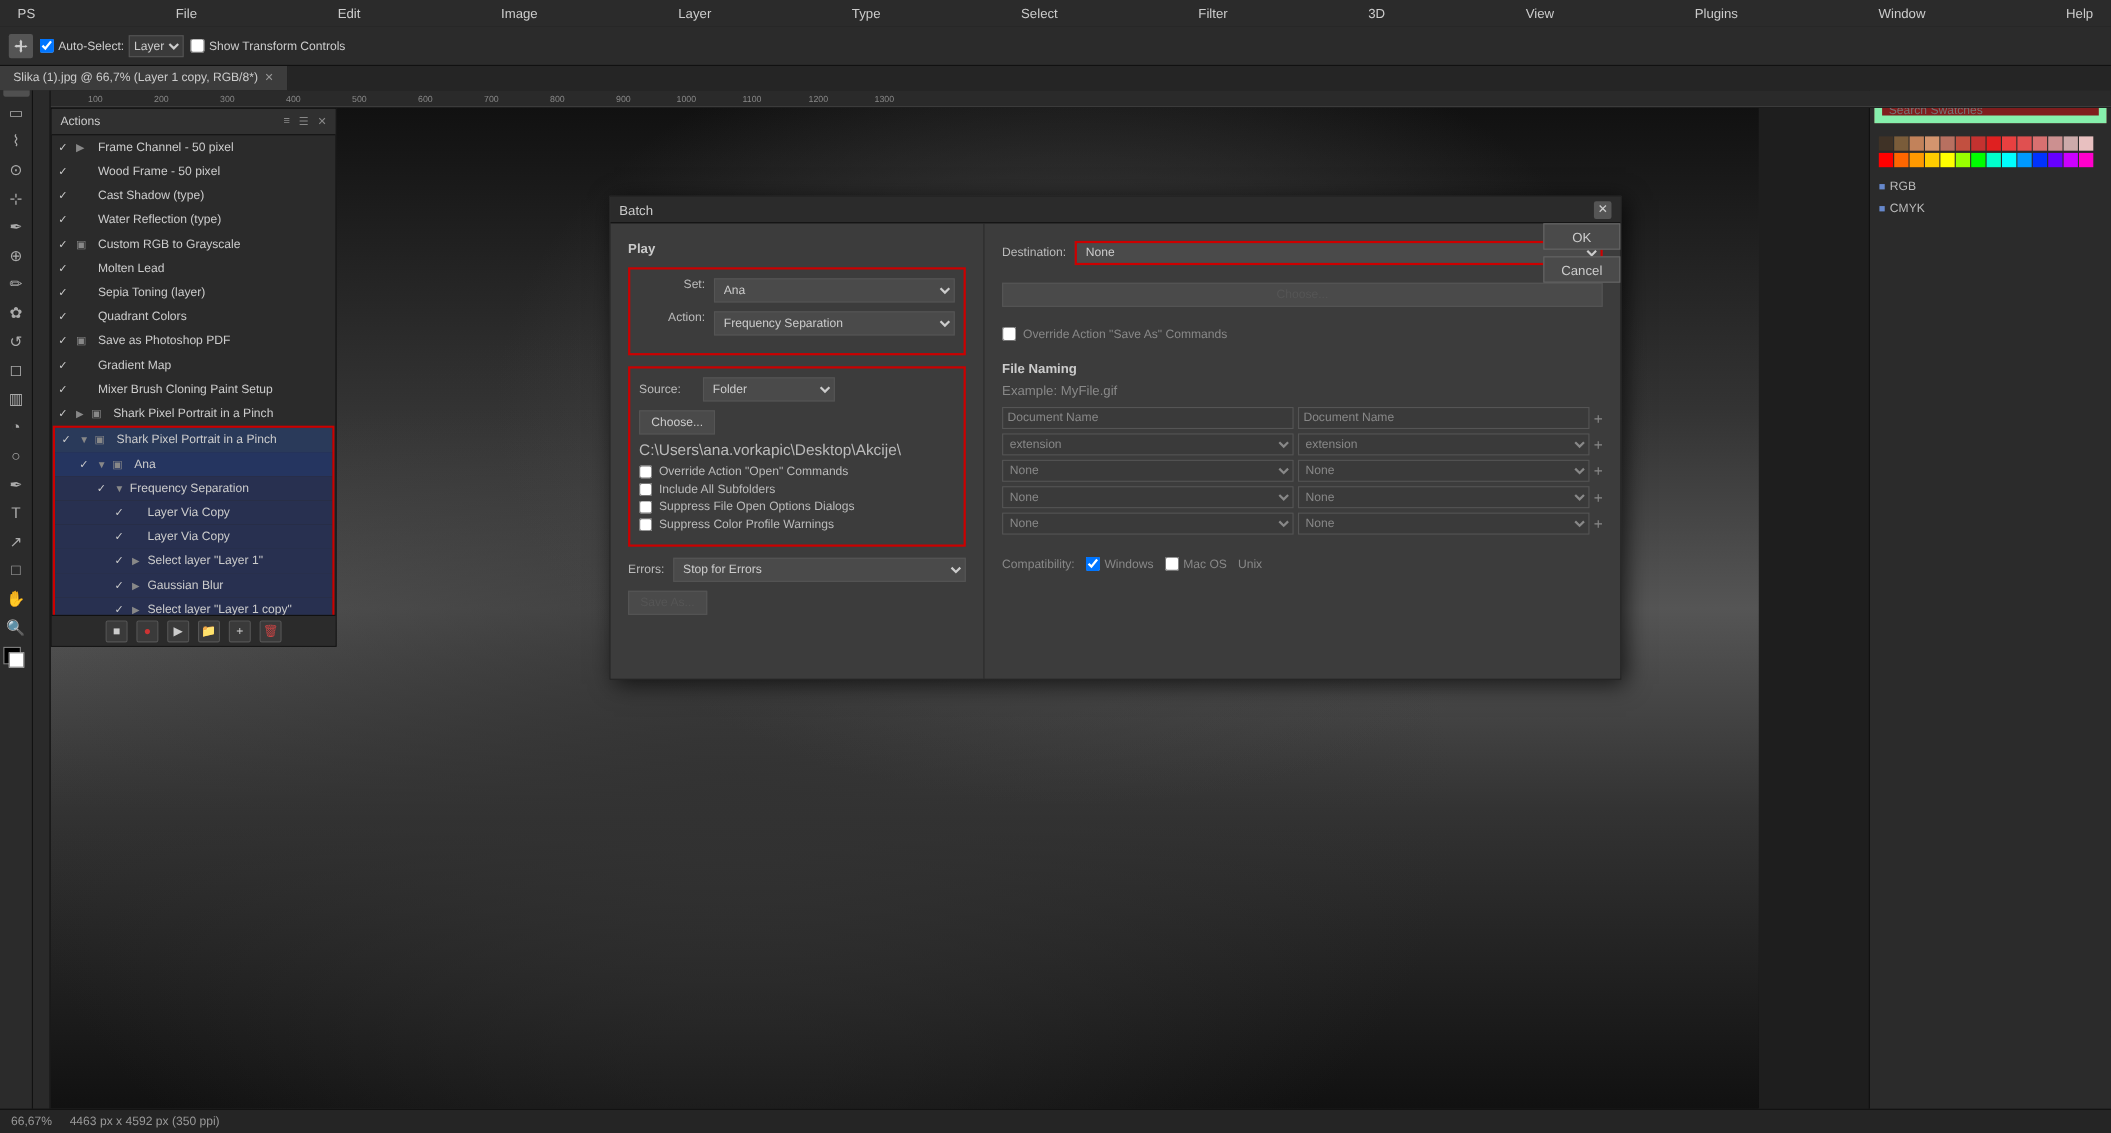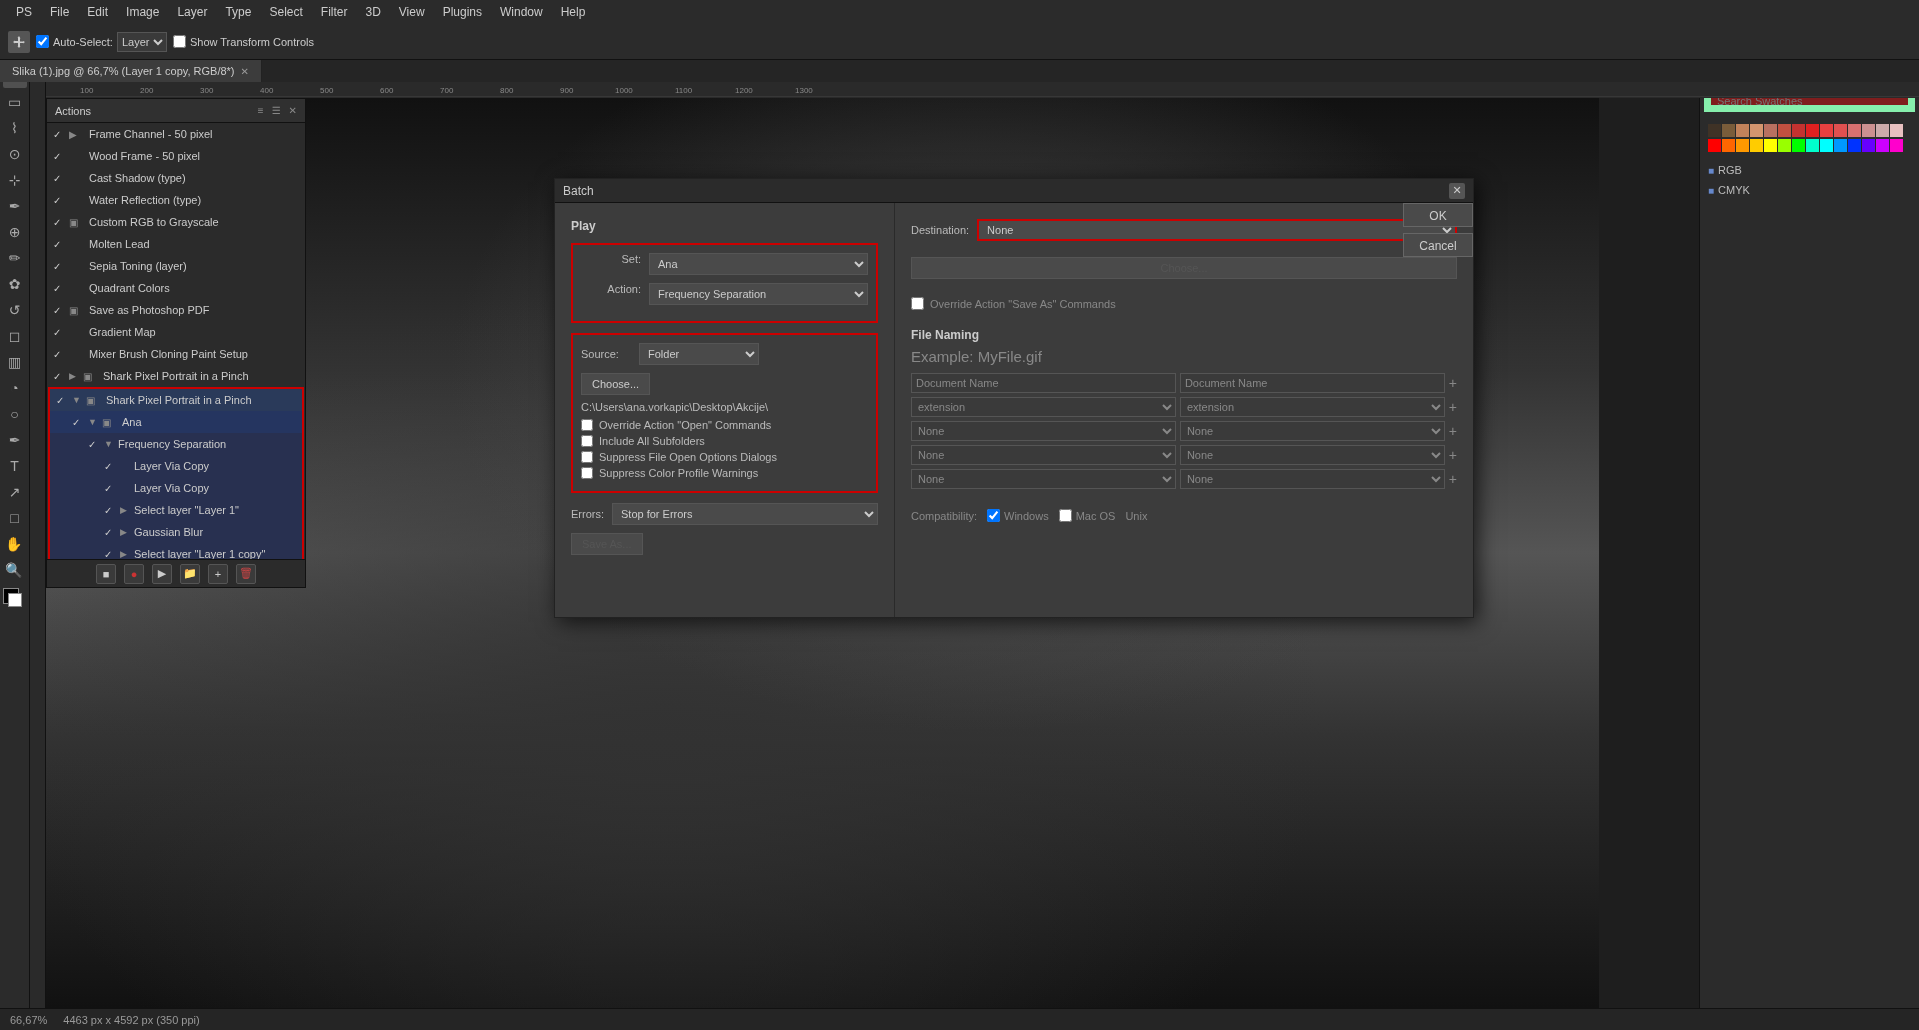--- a/index.html
+++ b/index.html
@@ -20,20 +20,21 @@
       height: 24px;
       background: #2b2b2b;
       display: flex;
       align-items: center;
       padding: 0 8px;
       gap: 2px;
       position: absolute;
       top: 0;
       left: 0;
       z-index: 100;
+      justify-content: space-between;
     }
     .menu-item {
       padding: 2px 8px;
       color: #ccc;
       font-size: 12px;
       cursor: pointer;
     }
 
     
     .toolbar {
@@ -432,21 +433,21 @@
       display: flex;
       align-items: center;
       gap: 6px;
       font-size: 11px;
       color: #888;
       margin-top: 8px;
     }
 
     .file-naming-section { margin-top: 8px; }
     .file-naming-label { font-size: 12px; color: #ccc; margin-bottom: 6px; font-weight: bold; }
-    .file-naming-example { font-size: 15px; color: #888; margin-bottom: 8px; }
+    .file-naming-example { font-size: 12px; color: #888; margin-bottom: 8px; }
 
     .naming-row {
       display: flex;
       align-items: center;
       gap: 4px;
       margin-bottom: 4px;
     }
     .naming-input {
       height: 20px;
       background: #3a3a3a;
@@ -905,21 +906,21 @@
 
       
       <div style="border:2px solid #cc0000;padding:8px;margin-bottom:10px;">
         <div style="display:flex;align-items:center;gap:8px;margin-bottom:8px;">
           <span style="font-size:11px;color:#bbb;width:50px;">Source:</span>
           <select class="form-select" style="flex:1;max-width:120px;">
             <option>Folder</option>
           </select>
         </div>
         <button class="choose-btn">Choose...</button>
-        <div style="font-size:11px;color:#bbb;margin:6px 0;word-break:break-all;">C:\Users\ana.vorkapic\Desktop\Akcije\</div>
+        <div style="font-size:14px;color:#bbb;margin:6px 0;word-break:break-all;">C:\Users\ana.vorkapic\Desktop\Akcije\</div>
         <div class="checkbox-row">
           <input type="checkbox" style="">
           <span>Override Action "Open" Commands</span>
         </div>
         <div class="checkbox-row">
           <input type="checkbox" style="">
           <span>Include All Subfolders</span>
         </div>
         <div class="checkbox-row">
           <input type="checkbox" style="">

